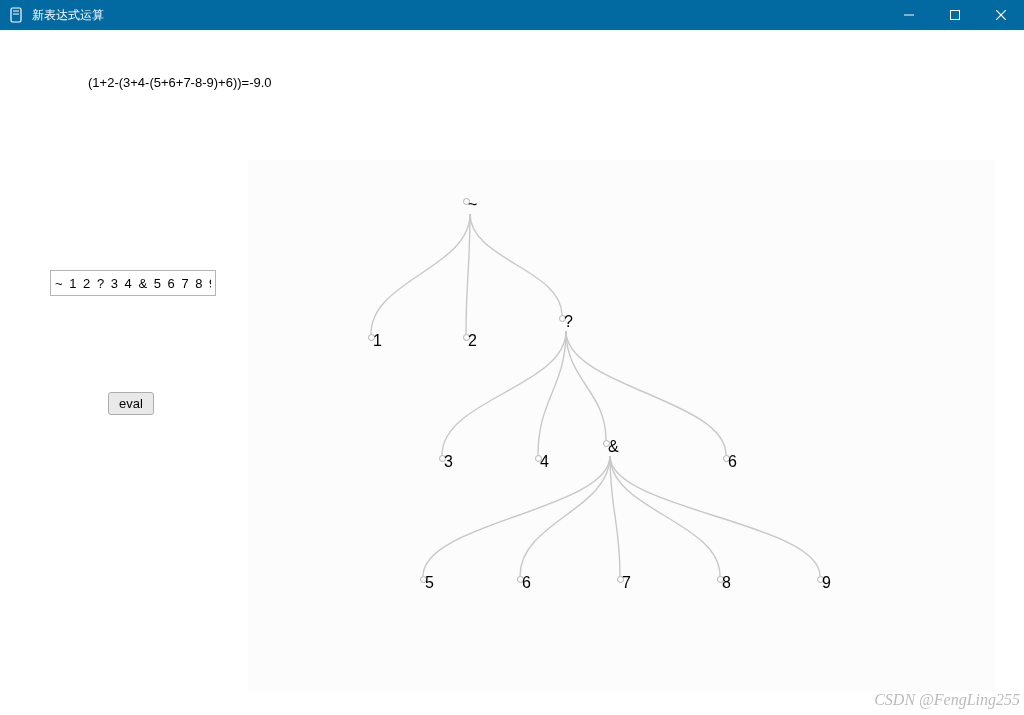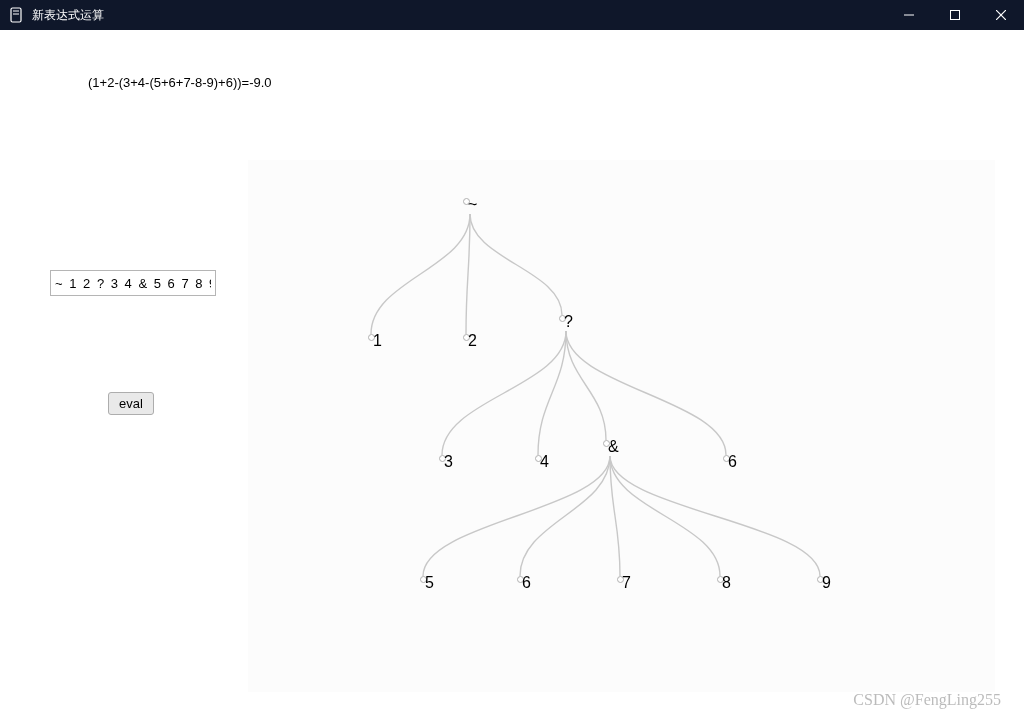--- a/index.html
+++ b/index.html
@@ -7,21 +7,21 @@
     padding: 0;
     width: 1024px;
     height: 715px;
     font-family: "Segoe UI", "Microsoft YaHei", Arial, sans-serif;
     background: #ffffff;
     overflow: hidden;
     position: relative;
   }
   .titlebar {
     height: 30px;
-    background: #0f172a;
+    background: #0369a1;
     color: #ffffff;
     display: flex;
     align-items: center;
     padding-left: 8px;
     user-select: none;
   }
   .titlebar .app-icon {
     width: 16px;
     height: 16px;
     margin-right: 8px;
@@ -100,23 +100,24 @@
     position: absolute;
     width: 5px;
     height: 5px;
     border: 1px solid #b0b0b0;
     border-radius: 50%;
     background: #fff;
   }
   .watermark {
     position: absolute;
     bottom: 6px;
-    right: 23px;
+    right: 4px;
     font-size: 16px;
     color: rgba(120,120,120,0.5);
+    font-style: italic;
     font-family: Georgia, 'Times New Roman', serif;
     pointer-events:none;
     text-align:center;
   }
 </style>
 </head>
 <body>
 
 <div class="titlebar">
   <span class="app-icon">

